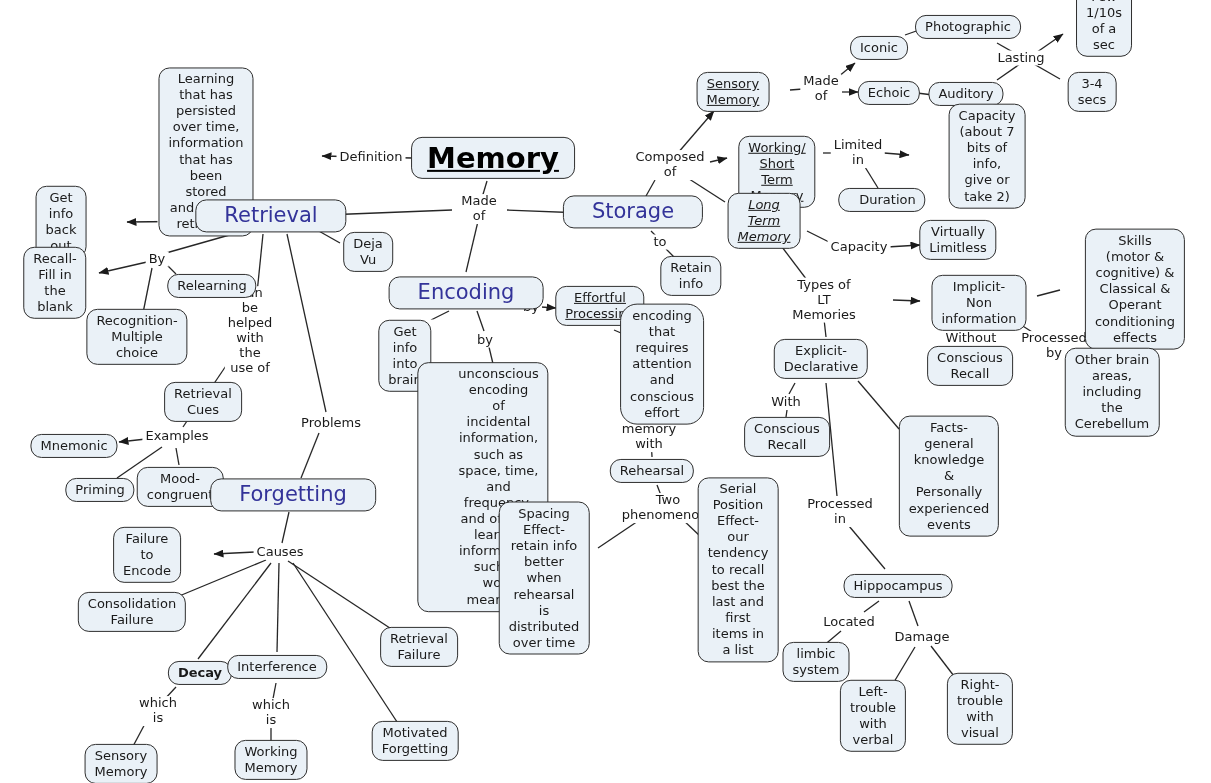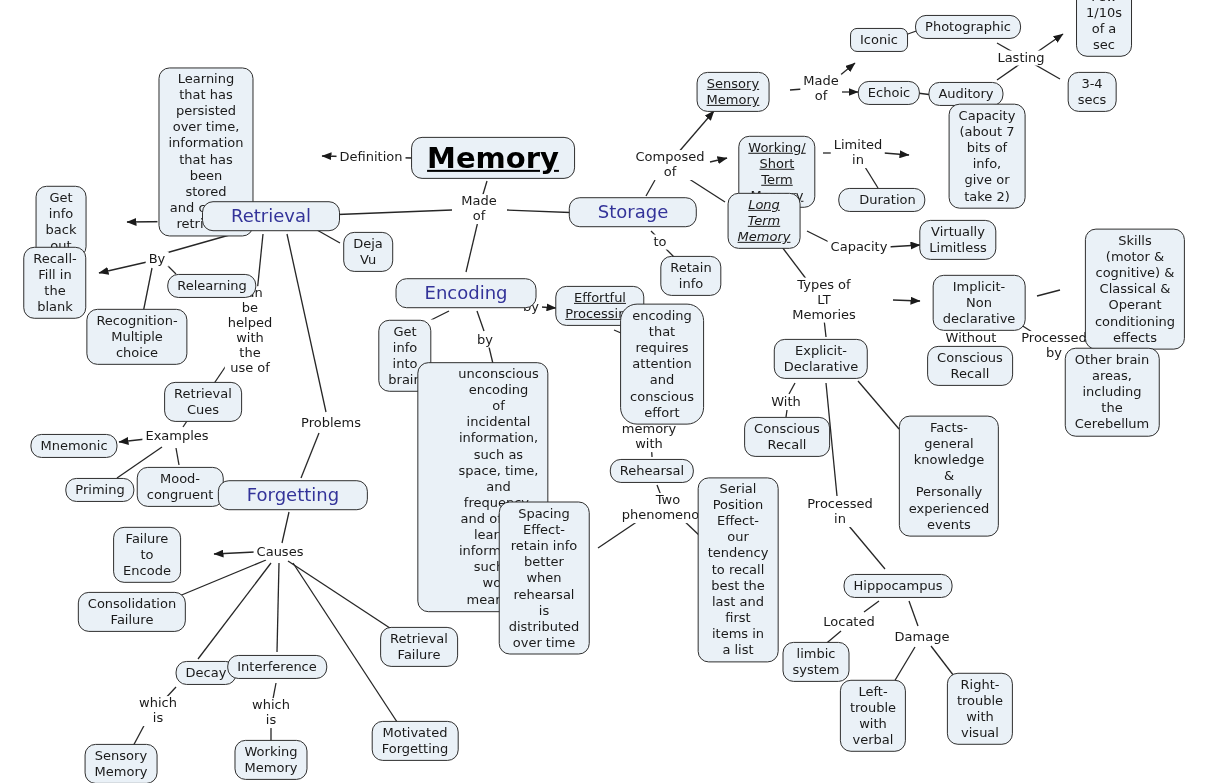--- a/index.html
+++ b/index.html
@@ -18,21 +18,21 @@
     background:#eaf1f7;
     border:1.4px solid #2e2e2e;
     border-radius:11px;
     padding:3px 9px;
     font-size:13px;line-height:1.24;
     color:#1a1a1a;
     text-align:center;
     white-space:pre-line;
     box-sizing:border-box;
   }
-  .node.blue{color:#333399;font-size:18px;padding:3px 28px;line-height:1.2;}
+  .node.blue{color:#333399;font-size:21px;padding:3px 28px;line-height:1.2;}
   .node.title{
     color:#000;font-size:29px;font-weight:bold;
     text-decoration:underline;padding:2px 15px;line-height:1.25;
   }
   .node.underline{text-decoration:underline;}
   .linklabel{
     position:absolute;z-index:2;
     transform:translate(-50%,-50%);
     background:#ffffff;
     padding:0 3px;
@@ -186,21 +186,21 @@
       <div class="node" style="left: 137px; top: 337px;">Recognition-
 Multiple choice</div>
       <div class="node" style="left: 203px; top: 402px;">Retrieval Cues</div>
       <div class="node" style="left: 74px; top: 446px;">Mnemonic</div>
       <div class="node" style="left: 100px; top: 490px;">Priming</div>
       <div class="node" style="left: 180px; top: 487px;">Mood-
 congruent</div>
       <div class="node blue" style="left: 293px; top: 495px;">Forgetting</div>
       <div class="node" style="left: 147px; top: 555px;">Failure to Encode</div>
       <div class="node" style="left: 132px; top: 612px;">Consolidation Failure</div>
-      <div class="node" style="left: 206px; top: 673px;">Decay</div>
+      <div class="node" style="left: 200px; top: 673px; font-weight: bold;">Decay</div>
       <div class="node" style="left: 277px; top: 667px;">Interference</div>
       <div class="node" style="left: 419px; top: 647px;">Retrieval Failure</div>
       <div class="node" style="left: 415px; top: 741px;">Motivated Forgetting</div>
       <div class="node" style="left: 121px; top: 764px;">Sensory Memory</div>
       <div class="node" style="left: 271px; top: 760px;">Working Memory</div>
       <div class="node blue" style="left: 466px; top: 293px;">Encoding</div>
       <div class="node" style="left: 405px; top: 356px;">Get info into brain</div>
       <div class="node underline" style="left: 498px; top: 392px;">Automatic
 Processing</div>
       <div class="node" style="left: 483px; top: 487px; padding-left: 40px;">unconscious encoding
@@ -216,40 +216,40 @@
       <div class="node" style="left: 544px; top: 578px;">Spacing Effect-
 retain info better when
 rehearsal is distributed over time</div>
       <div class="node" style="left: 738px; top: 570px;">Serial Position Effect-
 our tendency to recall
 best the last and first
 items in a list</div>
       <div class="node blue" style="left: 633px; top: 212px;">Storage</div>
       <div class="node" style="left: 691px; top: 276px;">Retain info</div>
       <div class="node underline" style="left: 733px; top: 92px;">Sensory Memory</div>
-      <div class="node" style="left: 879px; top: 40px; border-radius: 7px;">Iconic</div>
+      <div class="node" style="left: 879px; top: 48px;">Iconic</div>
       <div class="node" style="left: 968px; top: 27px;">Photographic</div>
       <div class="node" style="left: 889px; top: 93px;">Echoic</div>
       <div class="node" style="left: 966px; top: 94px;">Auditory</div>
       <div class="node" style="left: 1104px; top: 21px;">Few 1/10s
 of a sec</div>
       <div class="node" style="left: 1092px; top: 92px;">3-4 secs</div>
       <div class="node underline" style="left: 777px; top: 172px;">Working/
 Short Term
 Memory</div>
       <div class="node" style="left: 987px; top: 156px;">Capacity
 (about 7 bits of info,
 give or take 2)</div>
       <div class="node" style="left: 882px; top: 200px; padding-left: 20px;">Duration</div>
       <div class="node underline" style="left: 764px; top: 221px; font-style: italic;">Long Term
 Memory</div>
       <div class="node" style="left: 958px; top: 240px;">Virtually
 Limitless</div>
       <div class="node" style="left: 979px; top: 303px;">Implicit-
-Non declarative</div>
+Non information</div>
       <div class="node" style="left: 1135px; top: 289px;">Skills
 (motor &amp; cognitive) &amp;
 Classical &amp; Operant
 conditioning effects</div>
       <div class="node" style="left: 970px; top: 366px;">Conscious Recall</div>
       <div class="node" style="left: 1112px; top: 392px;">Other brain areas,
 including the Cerebellum</div>
       <div class="node" style="left: 821px; top: 359px;">Explicit-
 Declarative</div>
       <div class="node" style="left: 787px; top: 437px;">Conscious

